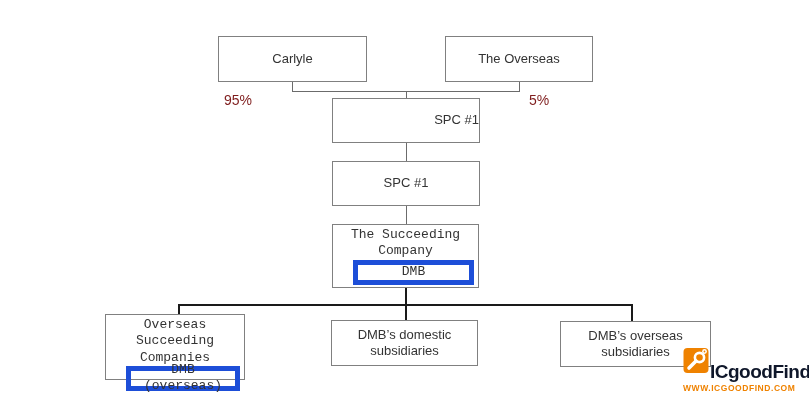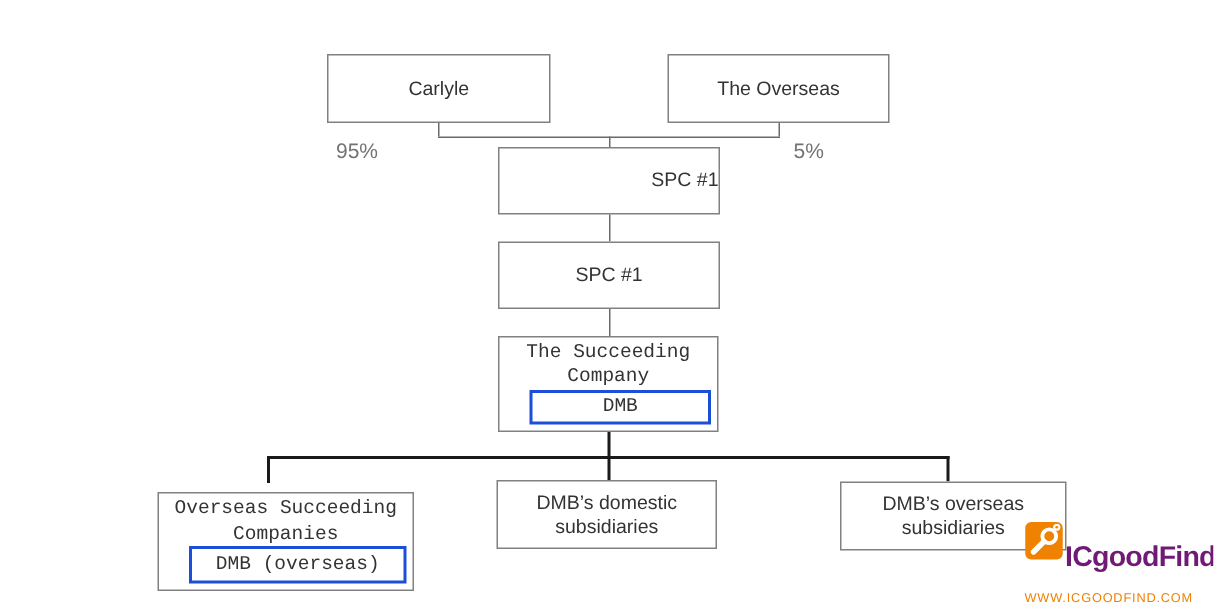--- a/index.html
+++ b/index.html
@@ -13,38 +13,38 @@
     text-align:center; font-size:13px; line-height:1.25; box-sizing:border-box;
   }
   .box .lbl { white-space:pre-line; }
   .box-stacked { flex-direction:column; justify-content:flex-start;font-family:Liberation Mono, monospace; }
   .box-stacked .title {
     flex:1; display:flex; align-items:center; justify-content:center;
     white-space:pre-line; padding-top:2px;
   }
   .inner-box {
     align-self:stretch; height:25px; margin:0 4px 4px 20px;
-    border:2px solid #1d4ed8; display:flex; align-items:center; justify-content:center;
+    border:5px solid #1d4ed8; display:flex; align-items:center; justify-content:center;
     box-sizing:border-box;
   }
   .vline, .hline { position:absolute; background:#6b6b6b; }
   .vline { width:1px; }
   .hline { height:1px; }
   .vline.thick { width:2px; background:#1a1a1a; }
   .hline.thick { height:2px; background:#1a1a1a; }
-  .pct { position:absolute; font-size:14px; color:#737373; }
+  .pct { position:absolute; font-size:14px; color:#7f1d1d; }
   #logo { position:absolute; left:683px; top:340px; width:122px; }
   #logo .row { display:flex; align-items:center; }
   #logo .brand {
-    color:#701a75; font-weight:bold; font-size:19px; letter-spacing:-0.5px;
+    color:#0f172a; font-weight:bold; font-size:19px; letter-spacing:-0.5px;
     margin-left:1px; line-height:1;margin-top:22px;
   }
   #logo .url {
-    color:#EF8200; font-weight:normal; font-size:8.5px; letter-spacing:0.55px;
-    margin-top:12px; white-space:nowrap;
+    color:#EF8200; font-weight:bold; font-size:8.5px; letter-spacing:0.55px;
+    margin-top:2px; white-space:nowrap;
   }
 </style>
 </head>
 <body>
 
 <div id="canvas">
 
   <div class="box" style="left:218px; top:36px; width:149px; height:46px;">
     <span class="lbl">Carlyle</span>
   </div>
@@ -75,21 +75,21 @@
     <div class="inner-box">
       <span>DMB</span>
     </div>
   </div>
 
   <div class="vline thick" style="left:405px; top:288px; height:32px;"></div>
   <div class="hline thick" style="left:178px; top:304px; width:455px;"></div>
   <div class="vline thick" style="left:178px; top:304px; height:18px;"></div>
   <div class="vline thick" style="left:631px; top:304px; height:17px;"></div>
 
-  <div class="box box-stacked" style="left:105px; top:328px; width:171px; height:66px;">
+  <div class="box box-stacked" style="left:105px; top:314px; width:140px; height:66px;">
     <div class="title">Overseas Succeeding
 Companies</div>
     <div class="inner-box">
       <span>DMB (overseas)</span>
     </div>
   </div>
 
   <div class="box" style="left:331px; top:320px; width:147px; height:46px;">
     <span class="lbl">DMB’s domestic
 subsidiaries</span>

